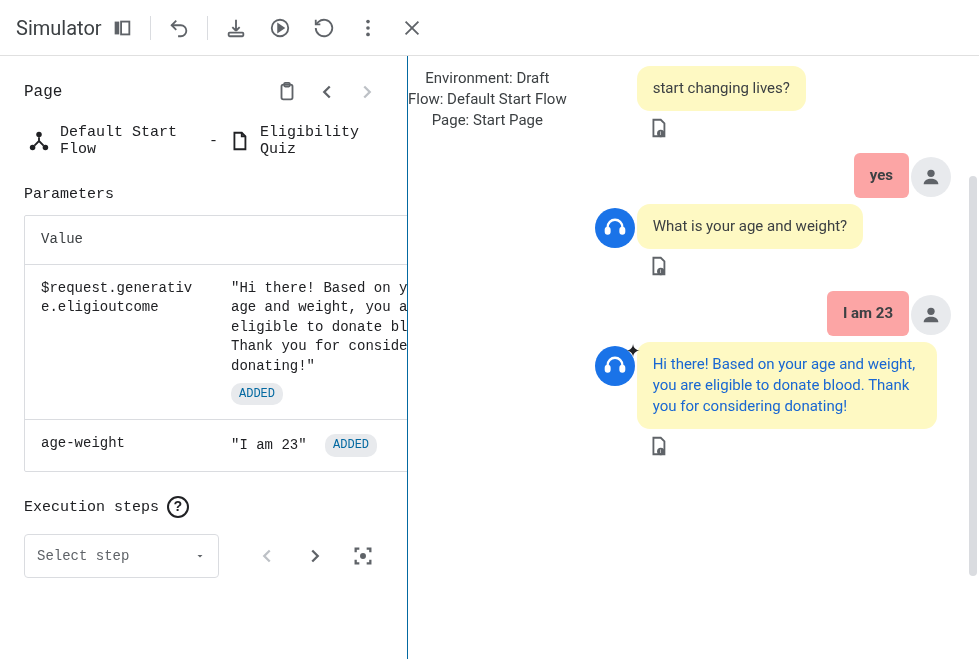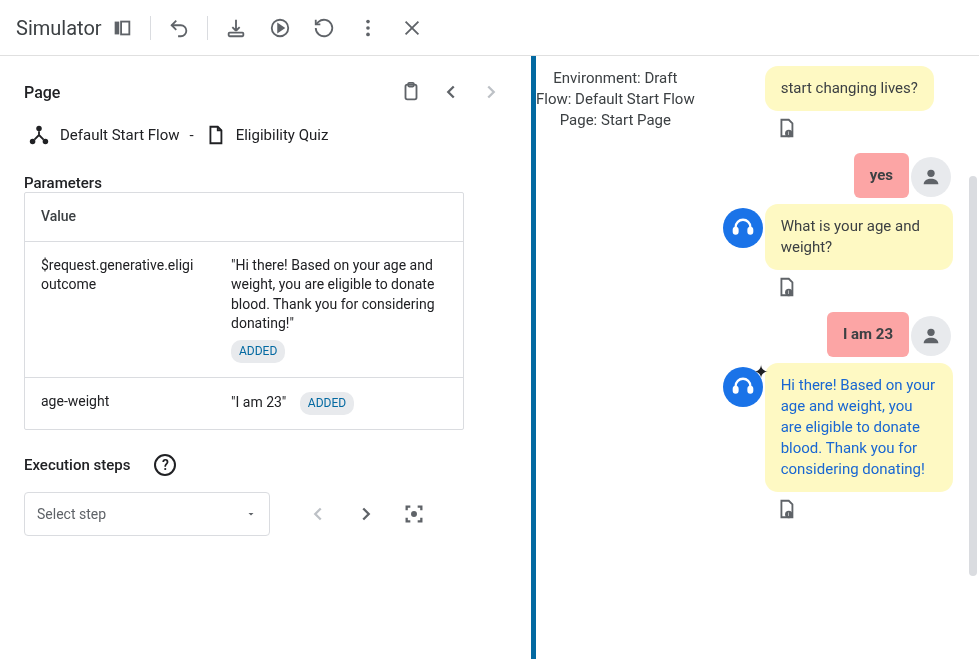--- a/index.html
+++ b/index.html
@@ -49,24 +49,25 @@
     height: 24px;
     background: #dadce0;
     margin: 0 4px;
   }
   .content {
     flex: 1;
     display: flex;
     overflow: hidden;
   }
   .left-panel {
-    width: 536px;
-    border-right: 5px solid #0369a1;
+    width: 408px;
+    border-right: 1px solid #0369a1;
     padding: 20px 24px;
     overflow-y: auto;
+    font-family: Liberation Mono, monospace;
   }
   .section-header {
     display: flex;
     align-items: center;
     justify-content: space-between;
     margin-bottom: 16px;
   }
   .section-title {
     font-size: 16px;
     font-weight: 500;
@@ -89,20 +90,21 @@
   }
   .breadcrumb-item {
     display: flex;
     align-items: center;
     gap: 10px;
   }
   .breadcrumb svg { width: 22px; height: 22px; flex-shrink: 0; }
   .subsection-title {
     font-size: 15px;
     font-weight: 500;
+    margin-bottom: 12px;
   }
   .param-table {
     border: 1px solid #dadce0;
     border-radius: 2px;
     width: 440px;
     overflow: hidden;
   }
   .param-row {
     display: flex;
     border-bottom: 1px solid #dadce0;
@@ -126,21 +128,21 @@
     color: #0369a1;
     font-size: 12px;
     padding: 3px 8px;
     border-radius: 10px;
     margin-top: 6px;
   }
   .badge.inline { margin-top: 0; margin-left: 10px; vertical-align: middle;}
   .exec-header {
     display: flex;
     align-items: center;
-    gap: 24px;
+    gap: 8px;
     margin-top: 24px;
     margin-bottom: 16px;
   }
   .exec-row {
     display: flex;
     align-items: center;
     gap: 28px;
   }
   .select-step {
     width: 246px;

